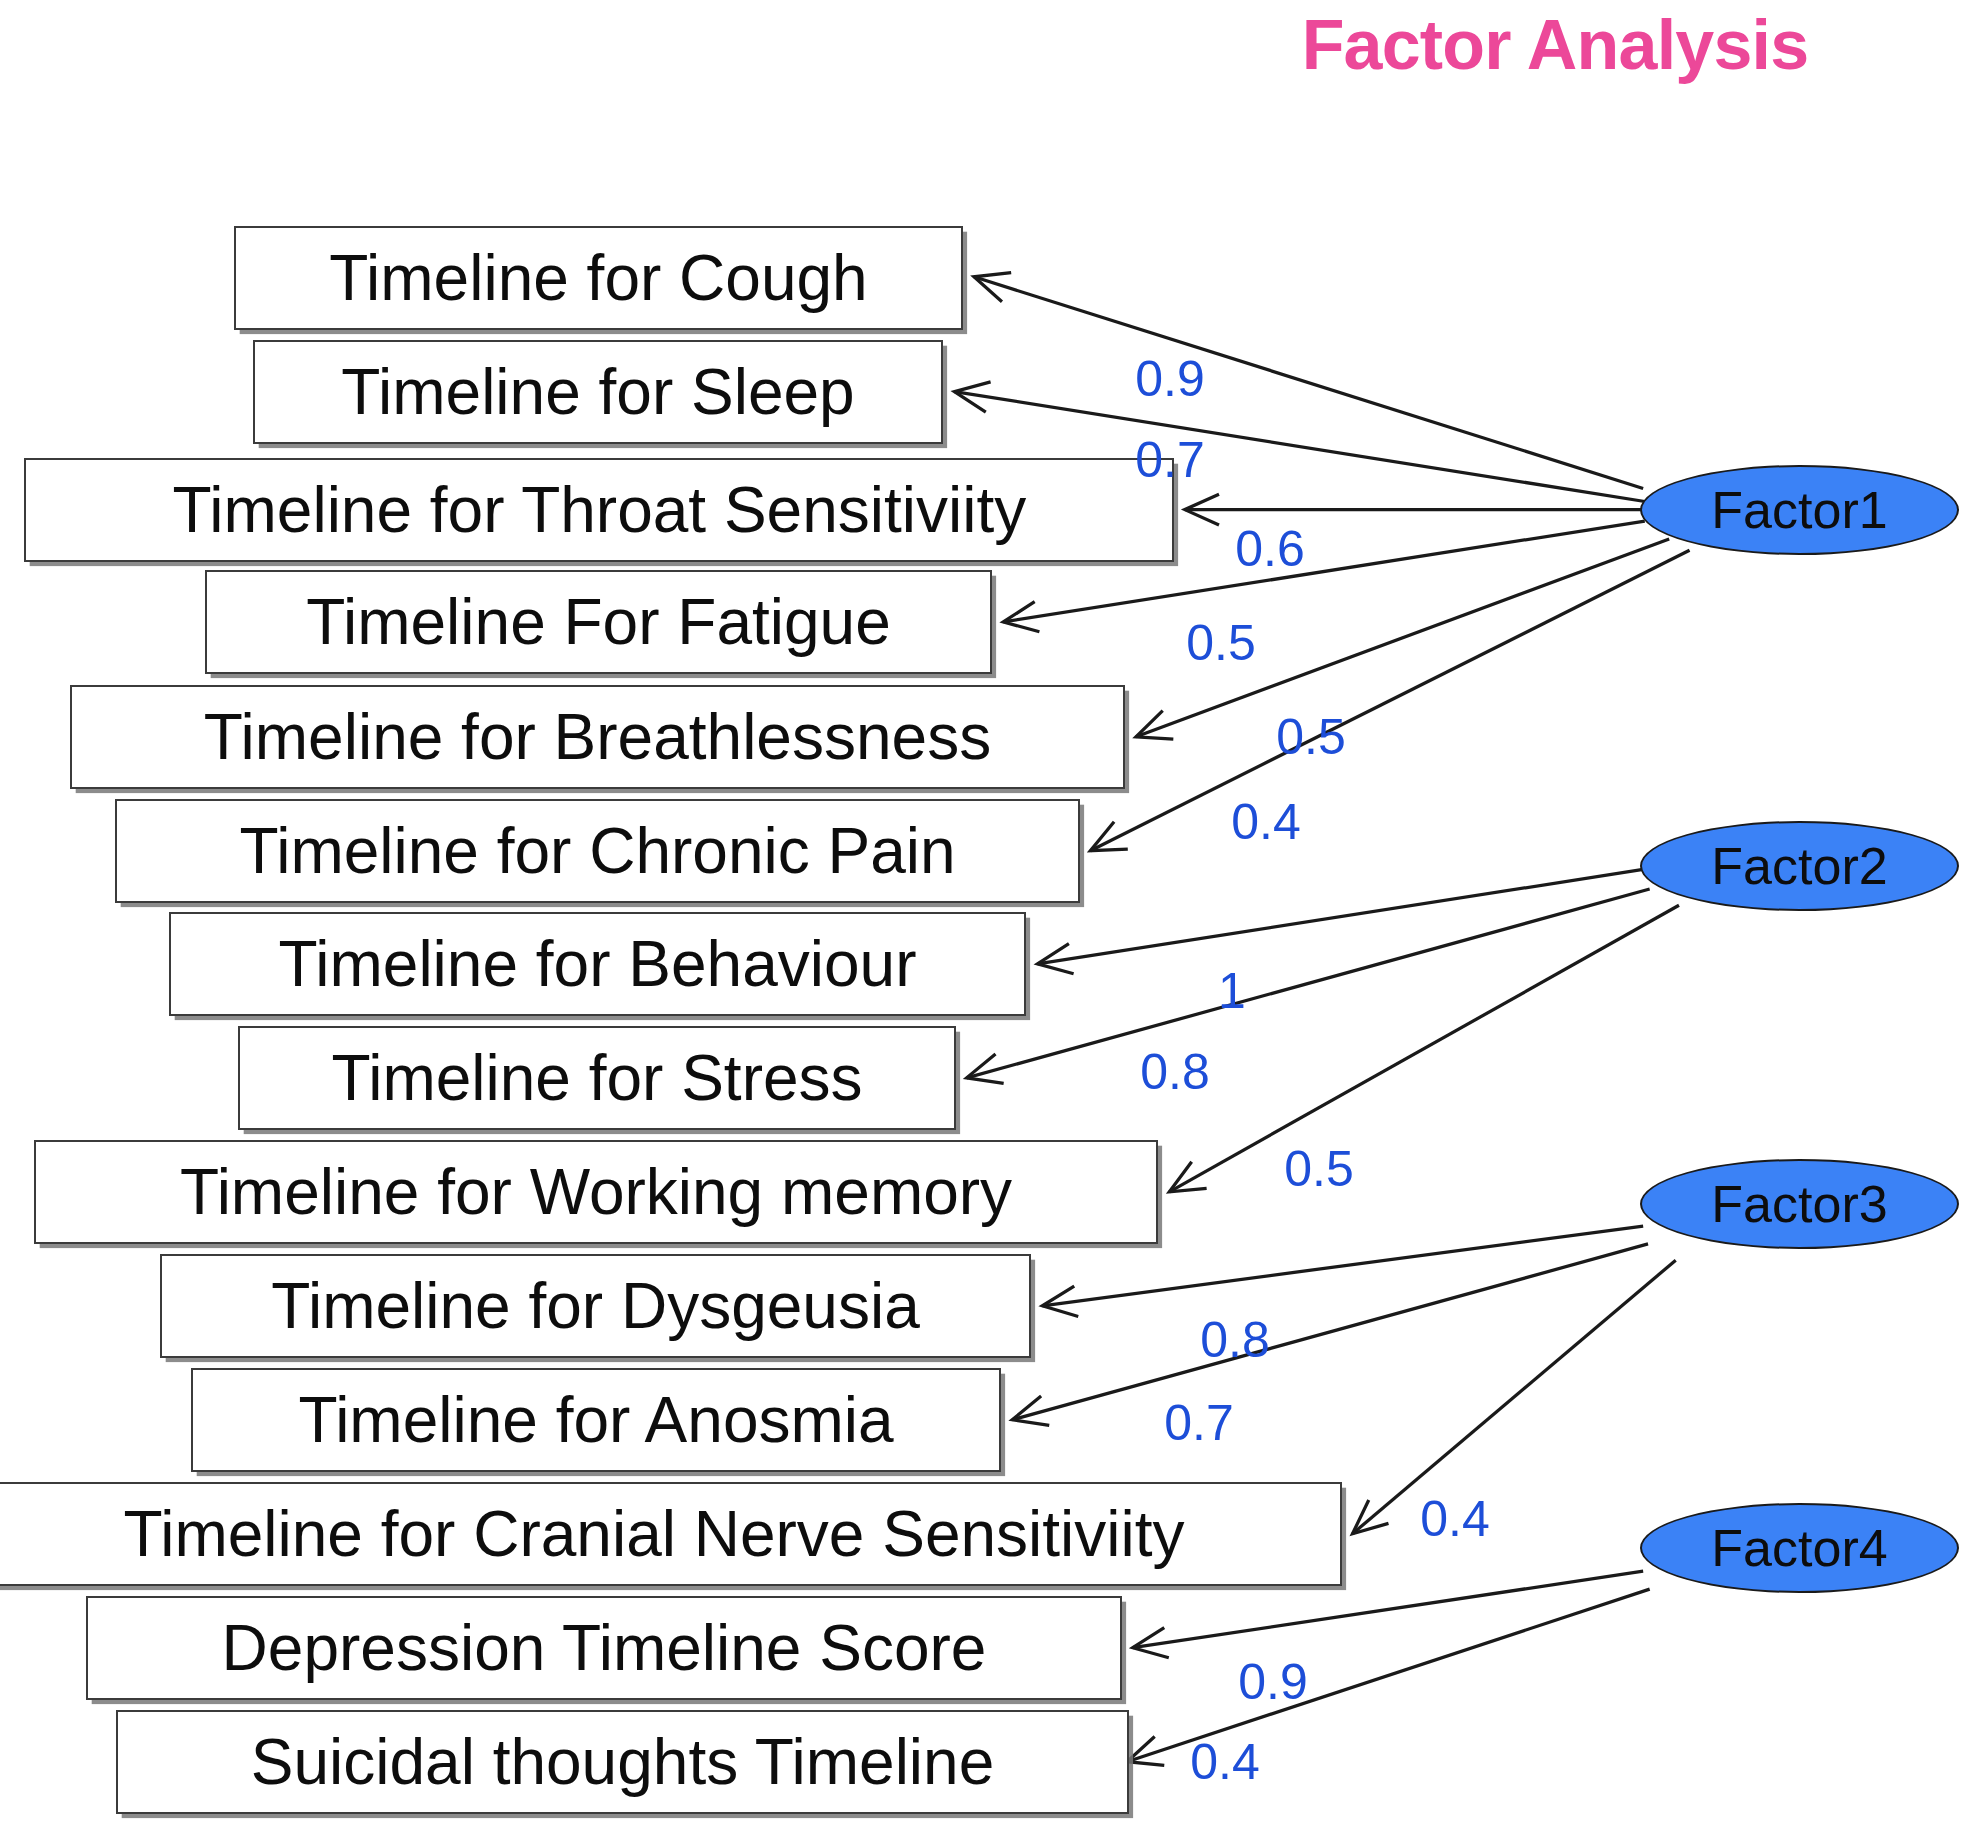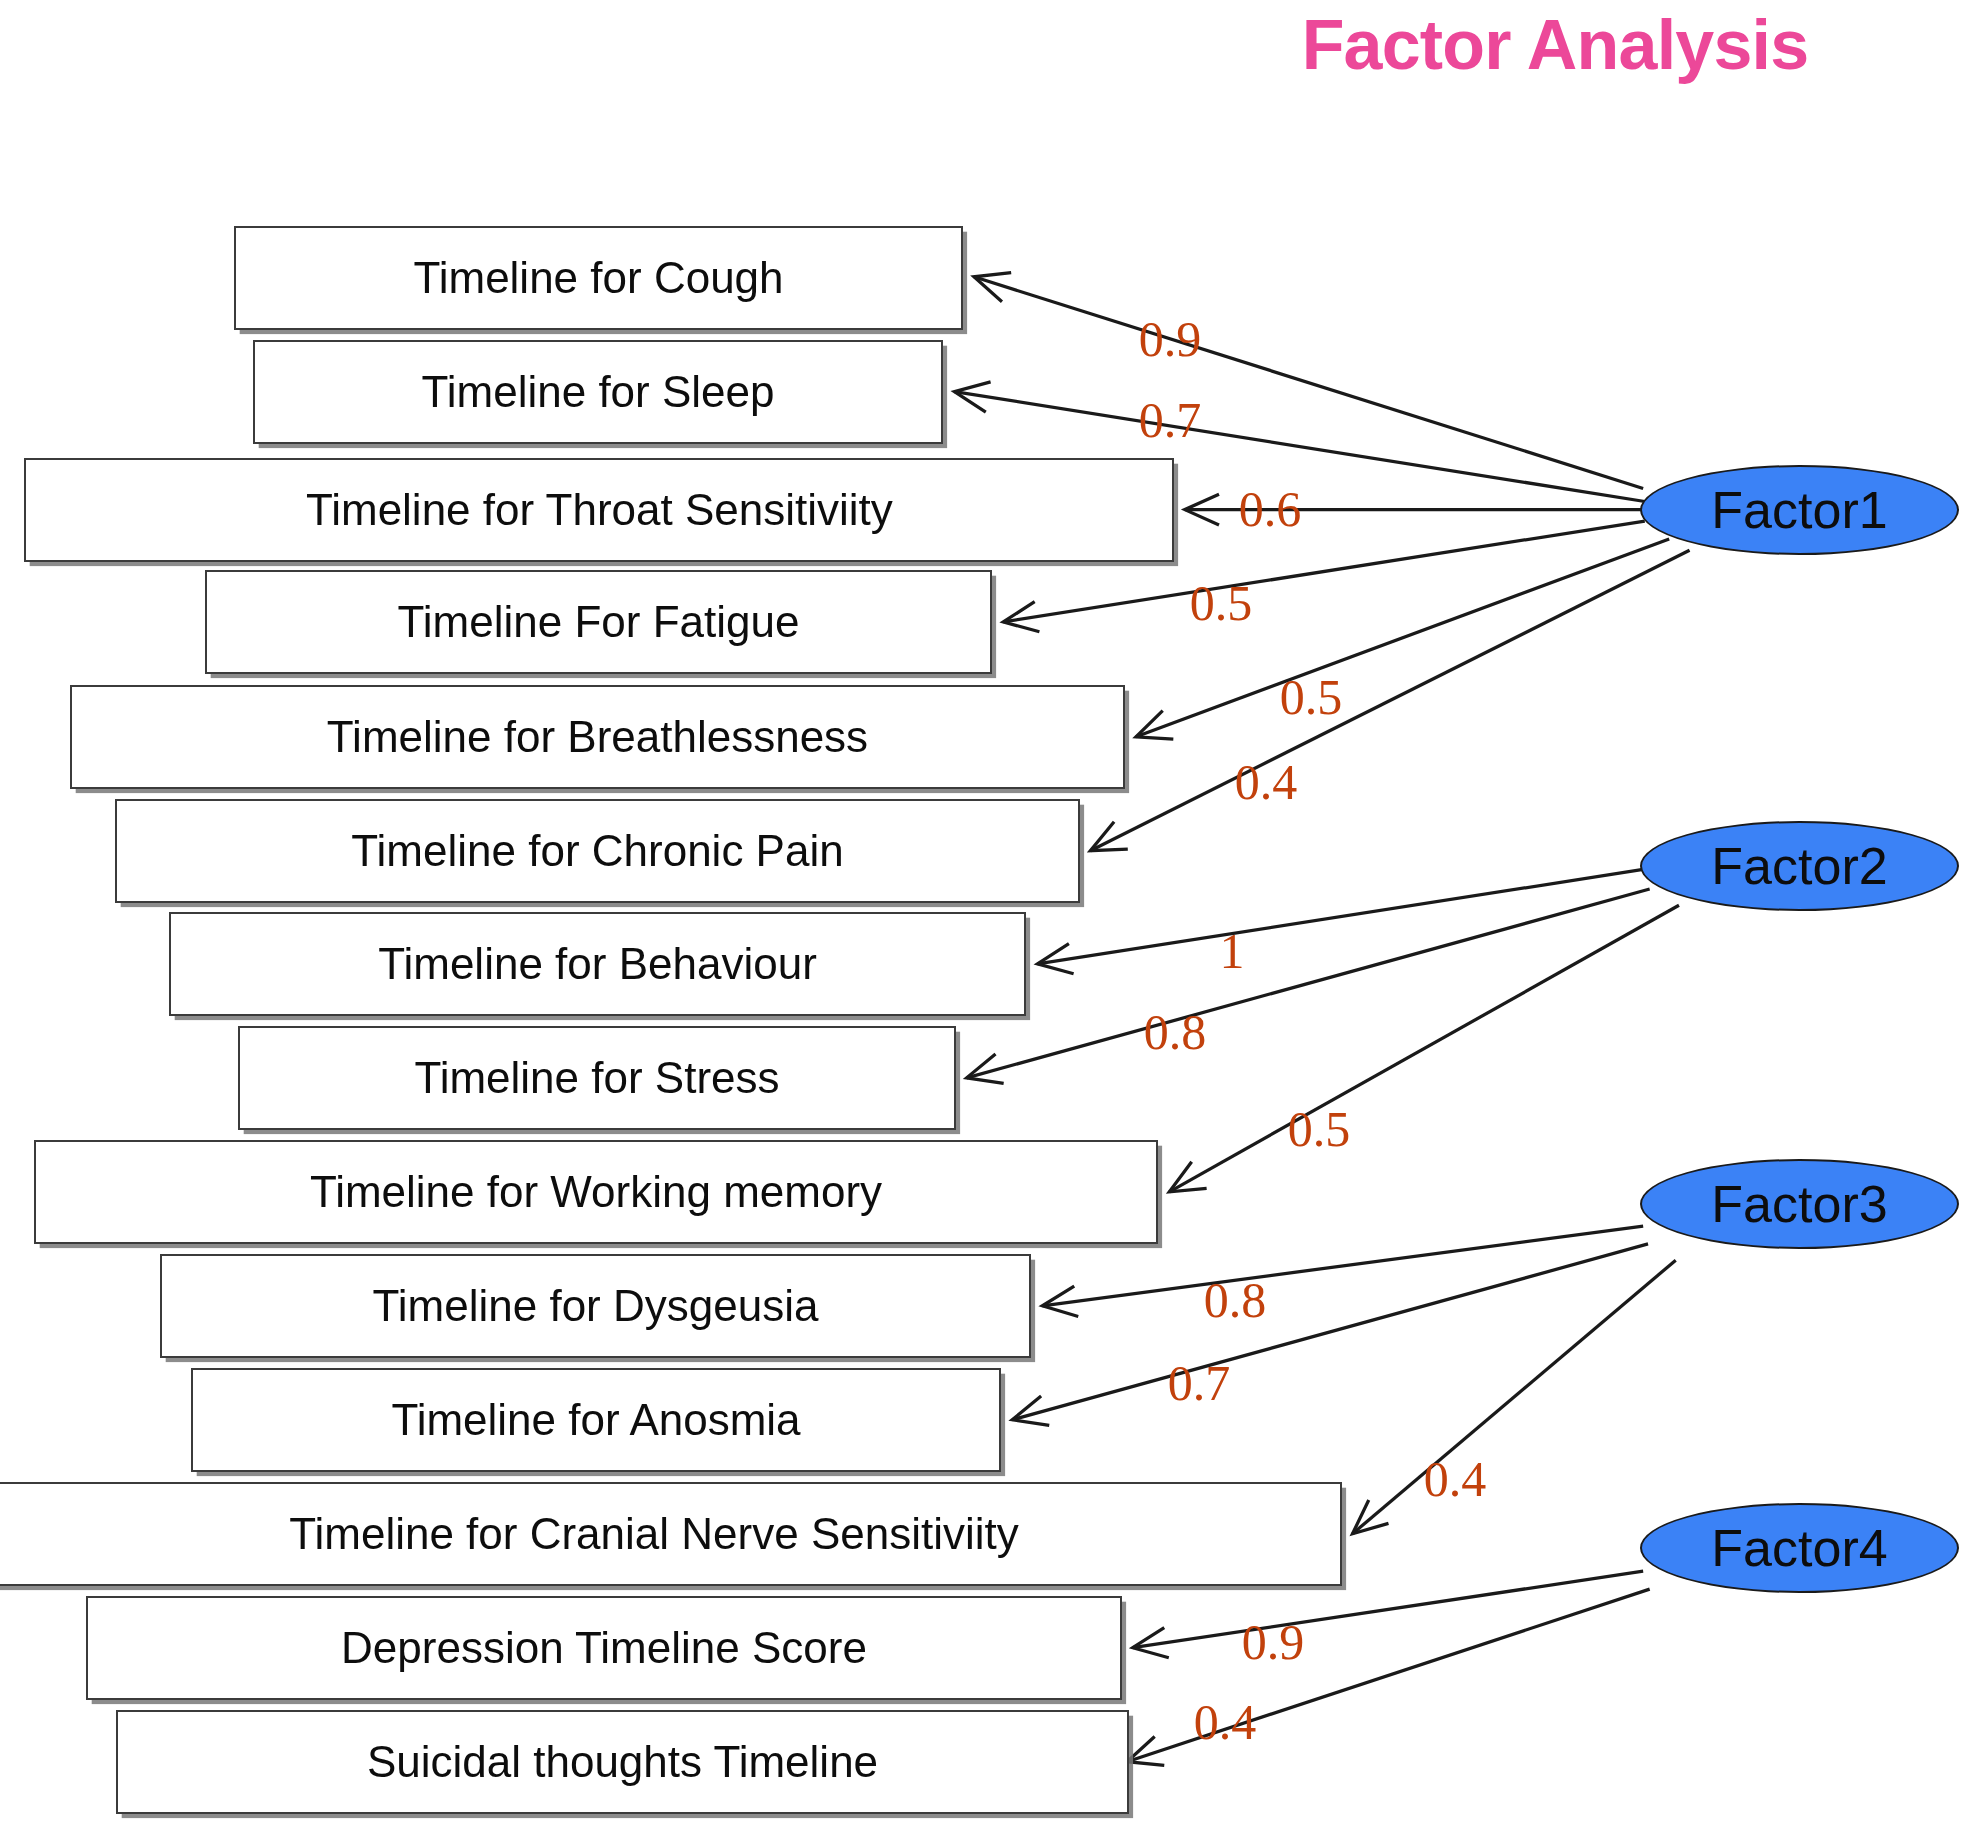--- a/index.html
+++ b/index.html
@@ -34,21 +34,21 @@
     position: absolute;
     box-sizing: border-box;
     background: #ffffff;
     border: 2.4px solid #3b3b3b;
     box-shadow: 4.9px 4.9px 0 -0.8px rgba(120,120,120,0.85);
     display: flex;
     align-items: center;
     justify-content: center;
   }
   .obs-label {
-    font-size: 44px;
+    font-size: 64px;
     color: #0d0d0d;
     white-space: nowrap;
     font-family: "Liberation Sans", sans-serif;
     line-height: 1;
   }
   .factor-node {
     position: absolute;
     box-sizing: border-box;
     background: #3b82f6;
     border: 2.4px solid #1a1a1a;
@@ -68,26 +68,27 @@
     position: absolute;
     left: 0;
     top: 0;
     width: 1987px;
     height: 1848px;
     pointer-events: none;
   }
   .edge-weight {
     position: absolute;
     font-size: 50px;
-    color: #c2410c;
-    font-family: Liberation Serif, serif;
+    color: #1d4ed8;
+    font-family: Liberation Sans, sans-serif;
     white-space: nowrap;
     line-height: 1;
     transform: translate(-50%, -50%);
     background: transparent;
+    margin-top: 40px;
   }
 </style>
 </head>
 <body>
 
 <div id="stage">
 
   <div id="title">Factor Analysis</div>
 
   <svg id="edge-layer" viewBox="0 0 2440 2270" xmlns="http://www.w3.org/2000/svg">

